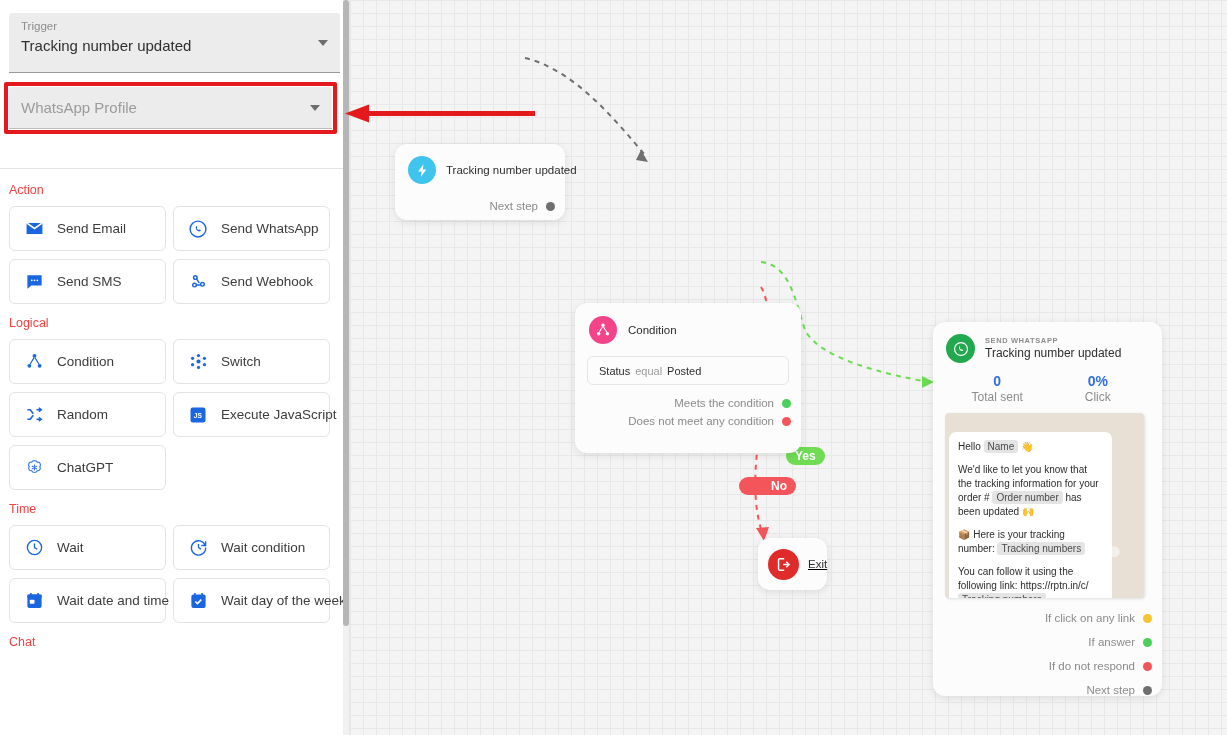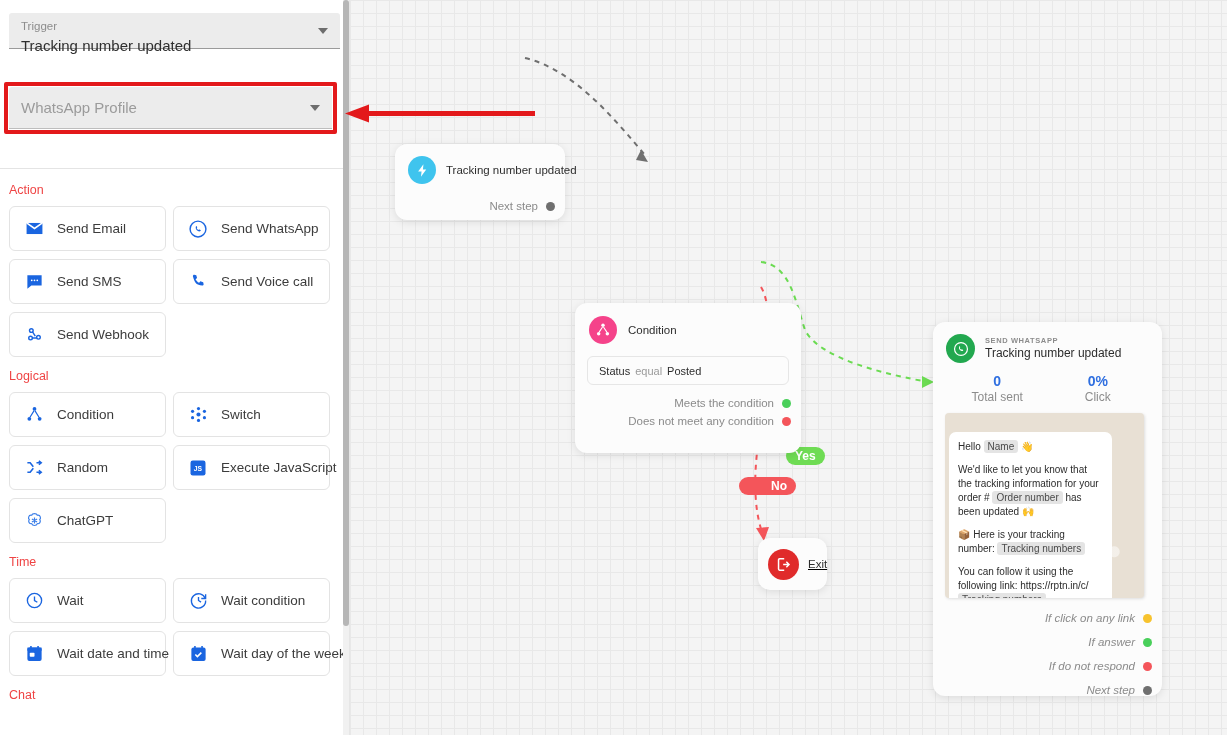--- a/index.html
+++ b/index.html
@@ -16,21 +16,21 @@
   .sidebar {
     width: 350px; height: 735px;
     background: #ffffff;
     position: relative;
     border-right: 1px solid #e6e6e6;
     overflow: hidden;
   }
 
   .field-trigger {
     margin: 13px 9px 16px 9px;
-    height: 36px;
+    height: 60px;
     background: #ececec;
     border-bottom: 1px solid #9a9a9a;
     border-radius: 3px 3px 0 0;
     position: relative;
     padding: 6px 12px 0 12px;
   }
   .field-trigger .flabel {
     font-size: 11.5px; color: #8d8d8d; line-height: 14px;
   }
   .field-trigger .fvalue {
@@ -194,21 +194,21 @@
     padding: 8px 9px 9px 9px;
     font-size: 10px; color: #2c2c2c; line-height: 14px;
   }
   .wa-bubble p { margin: 0 0 9px 0; }
   .wa-bubble p:last-child { margin-bottom: 0; }
   .var {
     background: #e4e4e4; border-radius: 3px; padding: 1px 4px;
     color: #4a4a4a; white-space: nowrap;
   }
   .wa-ports { margin-top: 8px; }
-  .wa-ports .port-row { height: 24px; font-style: italic; }
+  .wa-ports .port-row { height: 24px; }
 
   
   .conn { position: absolute; left: 0; top: 0; width: 877px; height: 735px; pointer-events: none; }
   .badge {
     position: absolute; border-radius: 9px; color: #fff;
     font-size: 12px; font-weight: bold; padding: 2px 9px;
     line-height: 14px;
   }
   .badge-yes { background: #6fdc54; left: 436px; top: 447px; }
   .badge-no  { background: #f4555a; left: 389px; top: 477px; padding-left: 32px; }
@@ -262,28 +262,20 @@
         <div class="act-btn">
           <span class="ic">
             <svg width="19" height="19" viewBox="0 0 24 24">
                 <path d="M3 4h18v13H8l-5 4z" fill="#1a65e0"></path>
                 <circle cx="8.5" cy="10.5" r="1.1" fill="#fff"></circle>
                 <circle cx="12" cy="10.5" r="1.1" fill="#fff"></circle>
                 <circle cx="15.5" cy="10.5" r="1.1" fill="#fff"></circle>
               </svg>
           </span>
           <span class="lbl">Send SMS</span>
-        </div>
-        <div class="act-btn">
-          <span class="ic">
-            <svg width="19" height="19" viewBox="0 0 24 24" fill="#1a65e0">
-                <path d="M6.6 3.5l2.6.6 1 3.6-1.9 1.5c.9 2 2.5 3.6 4.5 4.5l1.5-1.9 3.6 1 .6 2.6c0 1-.9 1.8-1.9 1.7C9.6 16.5 7.5 14.4 4.9 5.4 4.8 4.4 5.6 3.5 6.6 3.5z"></path>
-              </svg>
-          </span>
-          <span class="lbl">Send Voice call</span>
         </div>
         <div class="act-btn">
           <span class="ic">
             <svg width="19" height="19" viewBox="0 0 24 24" fill="none" stroke="#1a65e0" stroke-width="1.8">
                 <circle cx="8" cy="7" r="2.3"></circle>
                 <circle cx="17" cy="15.5" r="2.3"></circle>
                 <circle cx="7" cy="16.5" r="2.3"></circle>
                 <path d="M9.5 8.7l3.5 5.3M9.3 16.5h5.4"></path>
               </svg>
           </span>

